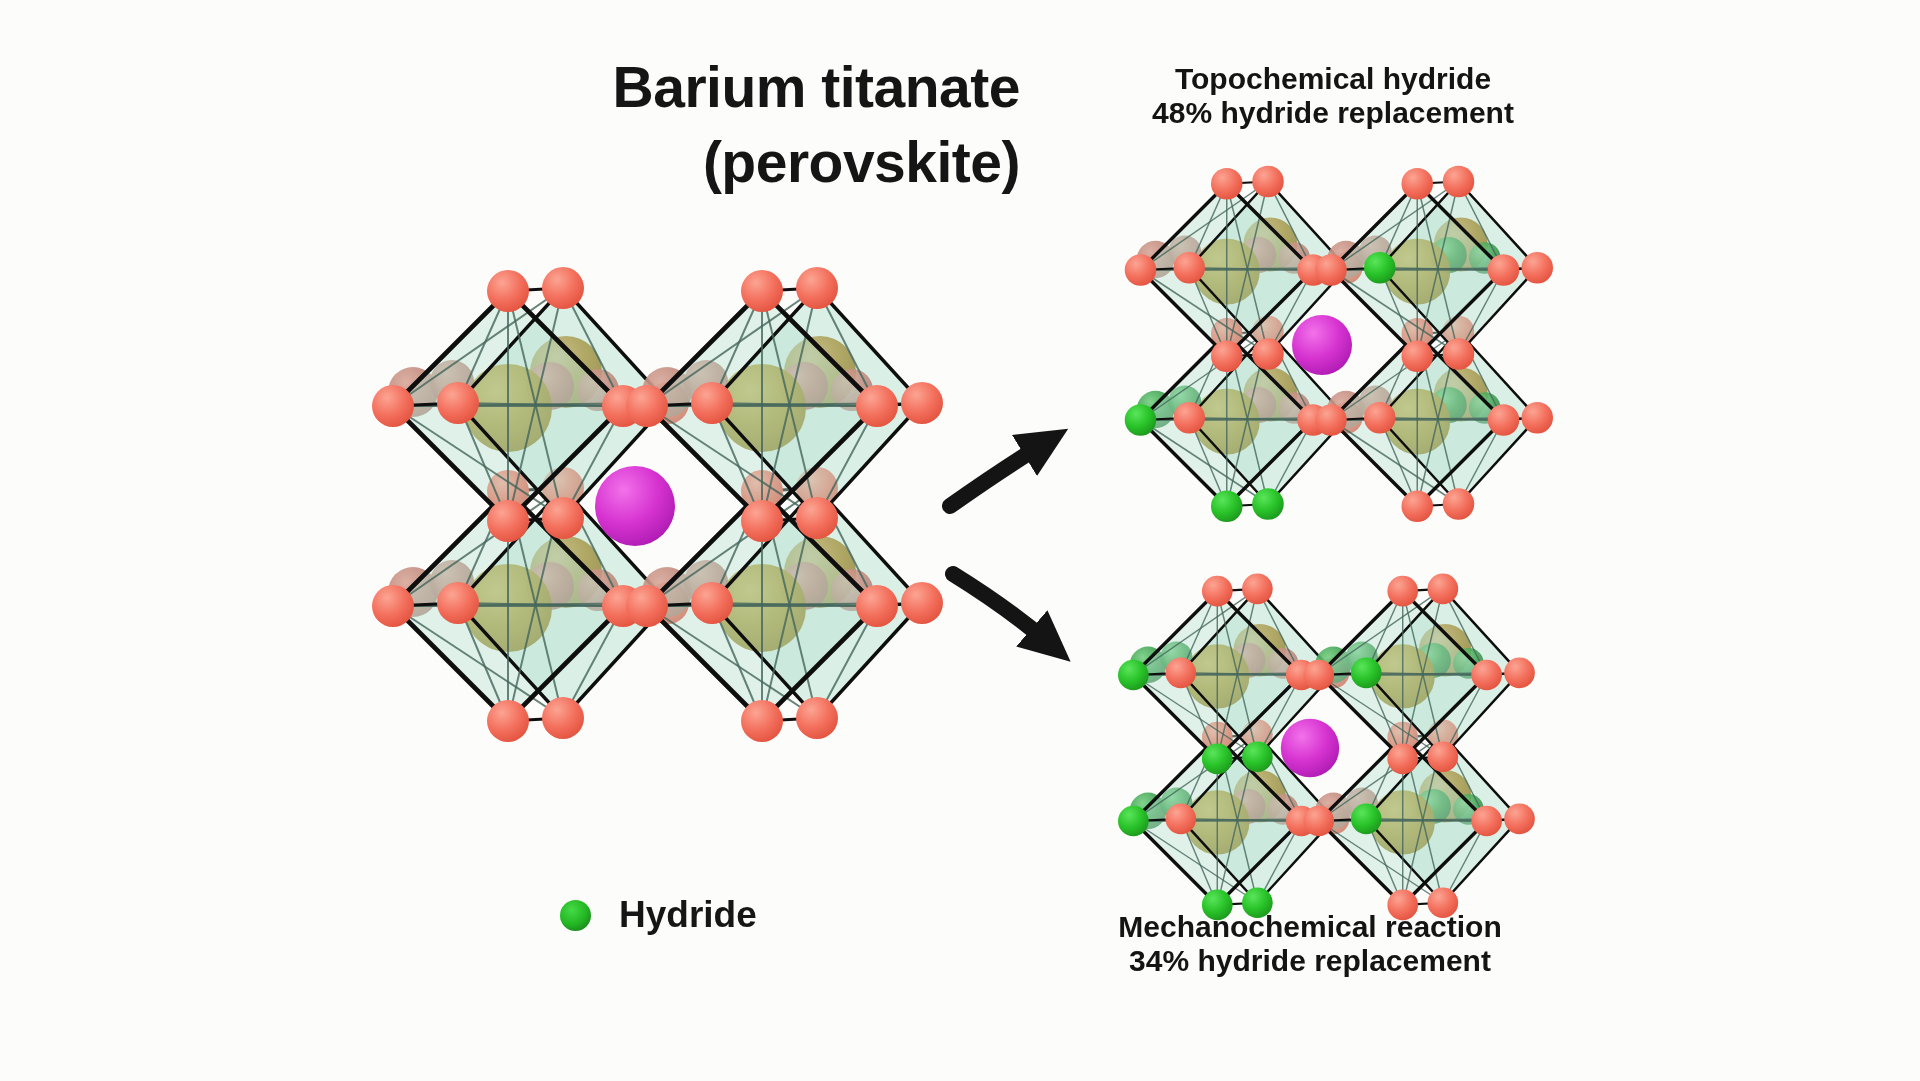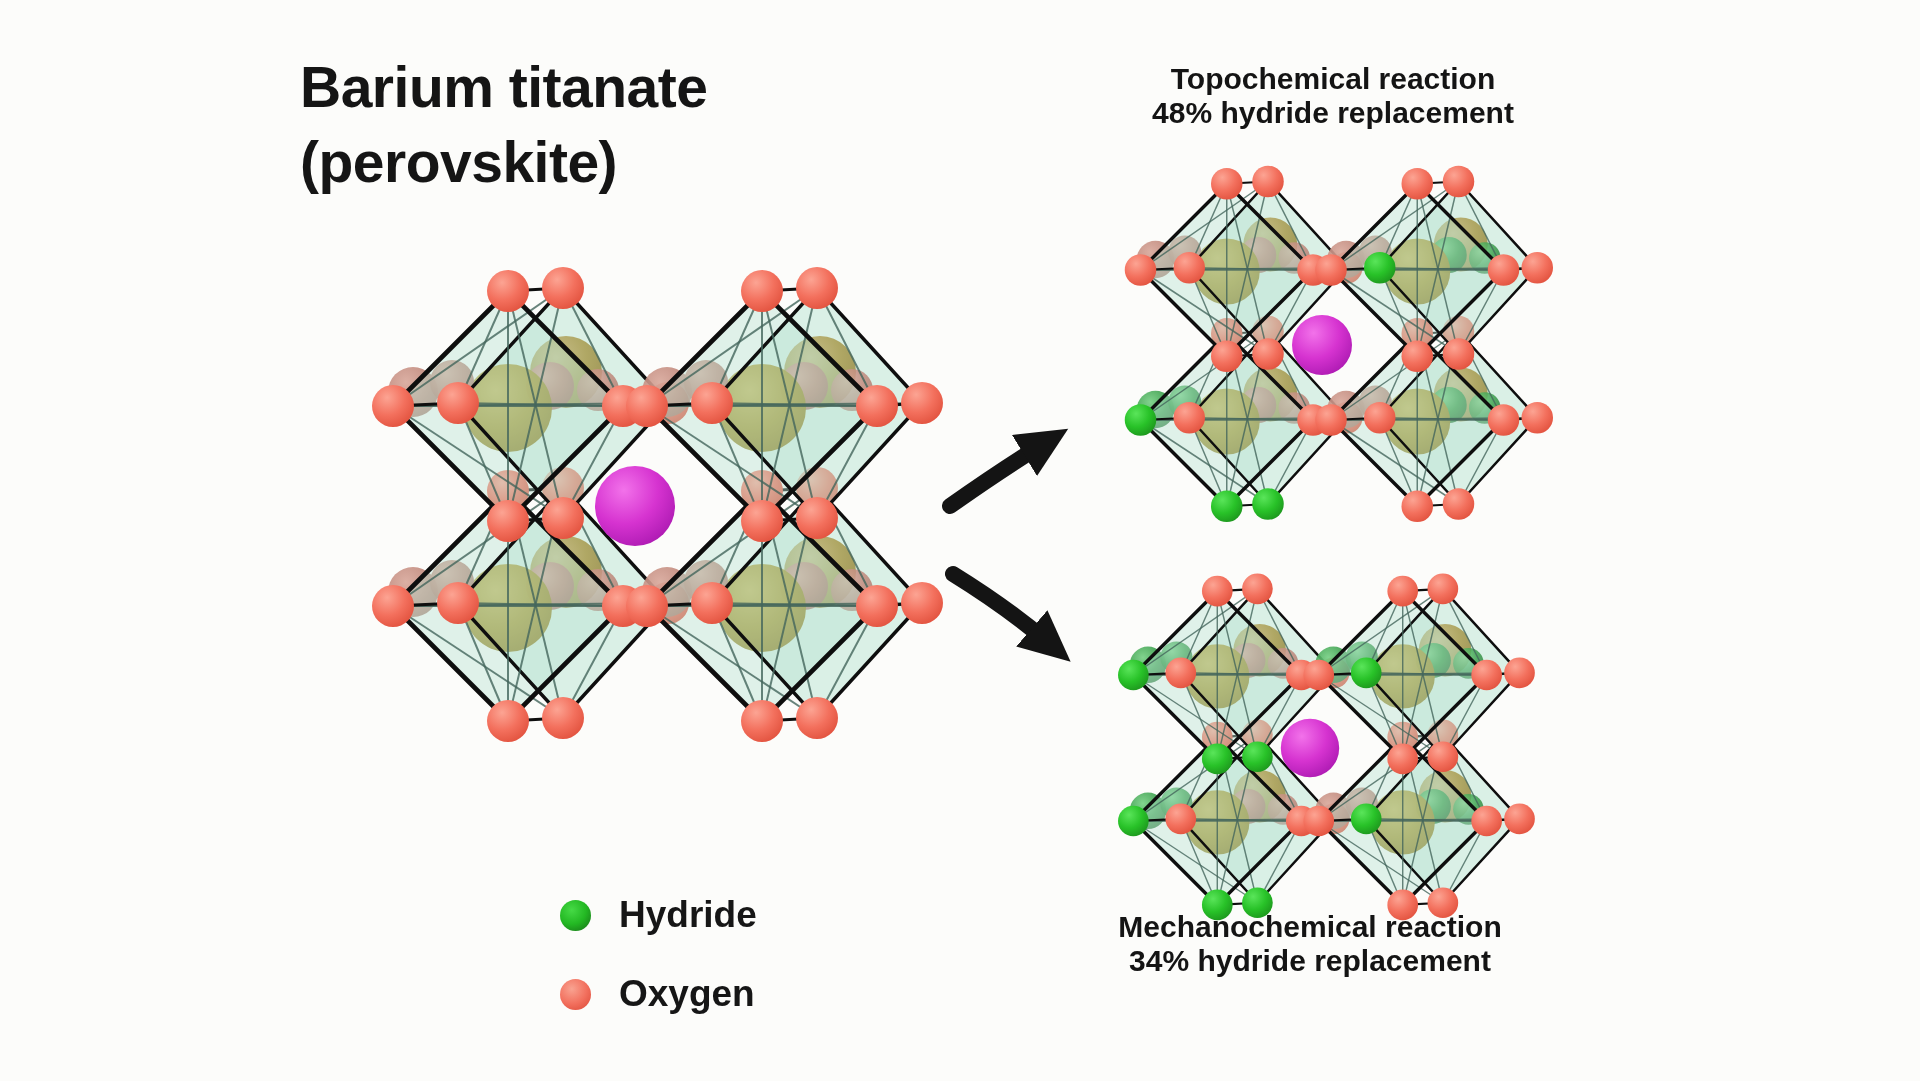--- a/index.html
+++ b/index.html
@@ -5,29 +5,29 @@
   html,body{margin:0;padding:0;}
   body{
     width:1920px;height:1081px;position:relative;overflow:hidden;
     background:#fcfcfa;
     font-family:"Liberation Sans", sans-serif;
     color:#171717;
   }
   .abs{position:absolute;}
   .title{
     left:300px;top:50px;width:720px;
-    text-align:left;font-weight:700;font-size:57px;line-height:1.32;
+    text-align:right;font-weight:700;font-size:57px;line-height:1.32;
     letter-spacing:-0.5px;color:#151515;
   }
   .product-label{
     width:520px;text-align:center;font-weight:700;font-size:30px;line-height:34px;color:#141414;
   }
   .label-topo{left:1073px;top:62px;}
   .label-mech{left:1050px;top:910px;}
-  .legend{left:560px;top:892px;display:flex;flex-direction:column;gap:33px;}
+  .legend{left:560px;top:892px;display:flex;flex-direction:column;gap:8px;}
   .legend-row{display:flex;align-items:center;height:46px;}
   .dot{width:31px;height:31px;border-radius:50%;display:inline-block;}
   .dot-green{background:radial-gradient(circle at 38% 32%, #46da46, #23b823 50%, #1a7c1a 88%);}
   .dot-red{background:radial-gradient(circle at 38% 32%, #f9a391, #f2705e 52%, #e0503e 88%);}
   .legend-label{font-weight:700;font-size:37px;margin-left:28px;color:#161616;}
   svg{position:absolute;left:0;top:0;}
 </style>
 </head>
 <body>
 
@@ -516,31 +516,27 @@
     <path d="M950,506 Q1004,468 1045,443" fill="none" stroke="#141414" stroke-width="16" stroke-linecap="round" marker-end="url(#ah)"></path>
     <path d="M953,574 Q1008,608 1050,644" fill="none" stroke="#141414" stroke-width="16" stroke-linecap="round" marker-end="url(#ah)"></path>
   </svg>
 
 <div class="abs title">
   <div>Barium titanate</div>
   <div>(perovskite)</div>
 </div>
 
 <div class="abs product-label label-topo">
-  <div>Topochemical reaction</div>
+  <div>Topochemical hydride</div>
   <div>48% hydride replacement</div>
 </div>
 
 <div class="abs product-label label-mech">
   <div>Mechanochemical reaction</div>
   <div>34% hydride replacement</div>
 </div>
 
 <div class="abs legend">
   <div class="legend-row">
     <span class="dot dot-green"></span>
     <span class="legend-label">Hydride</span>
   </div>
-  <div class="legend-row">
-    <span class="dot dot-red"></span>
-    <span class="legend-label">Oxygen</span>
-  </div>
 </div>
 
 </body></html>

